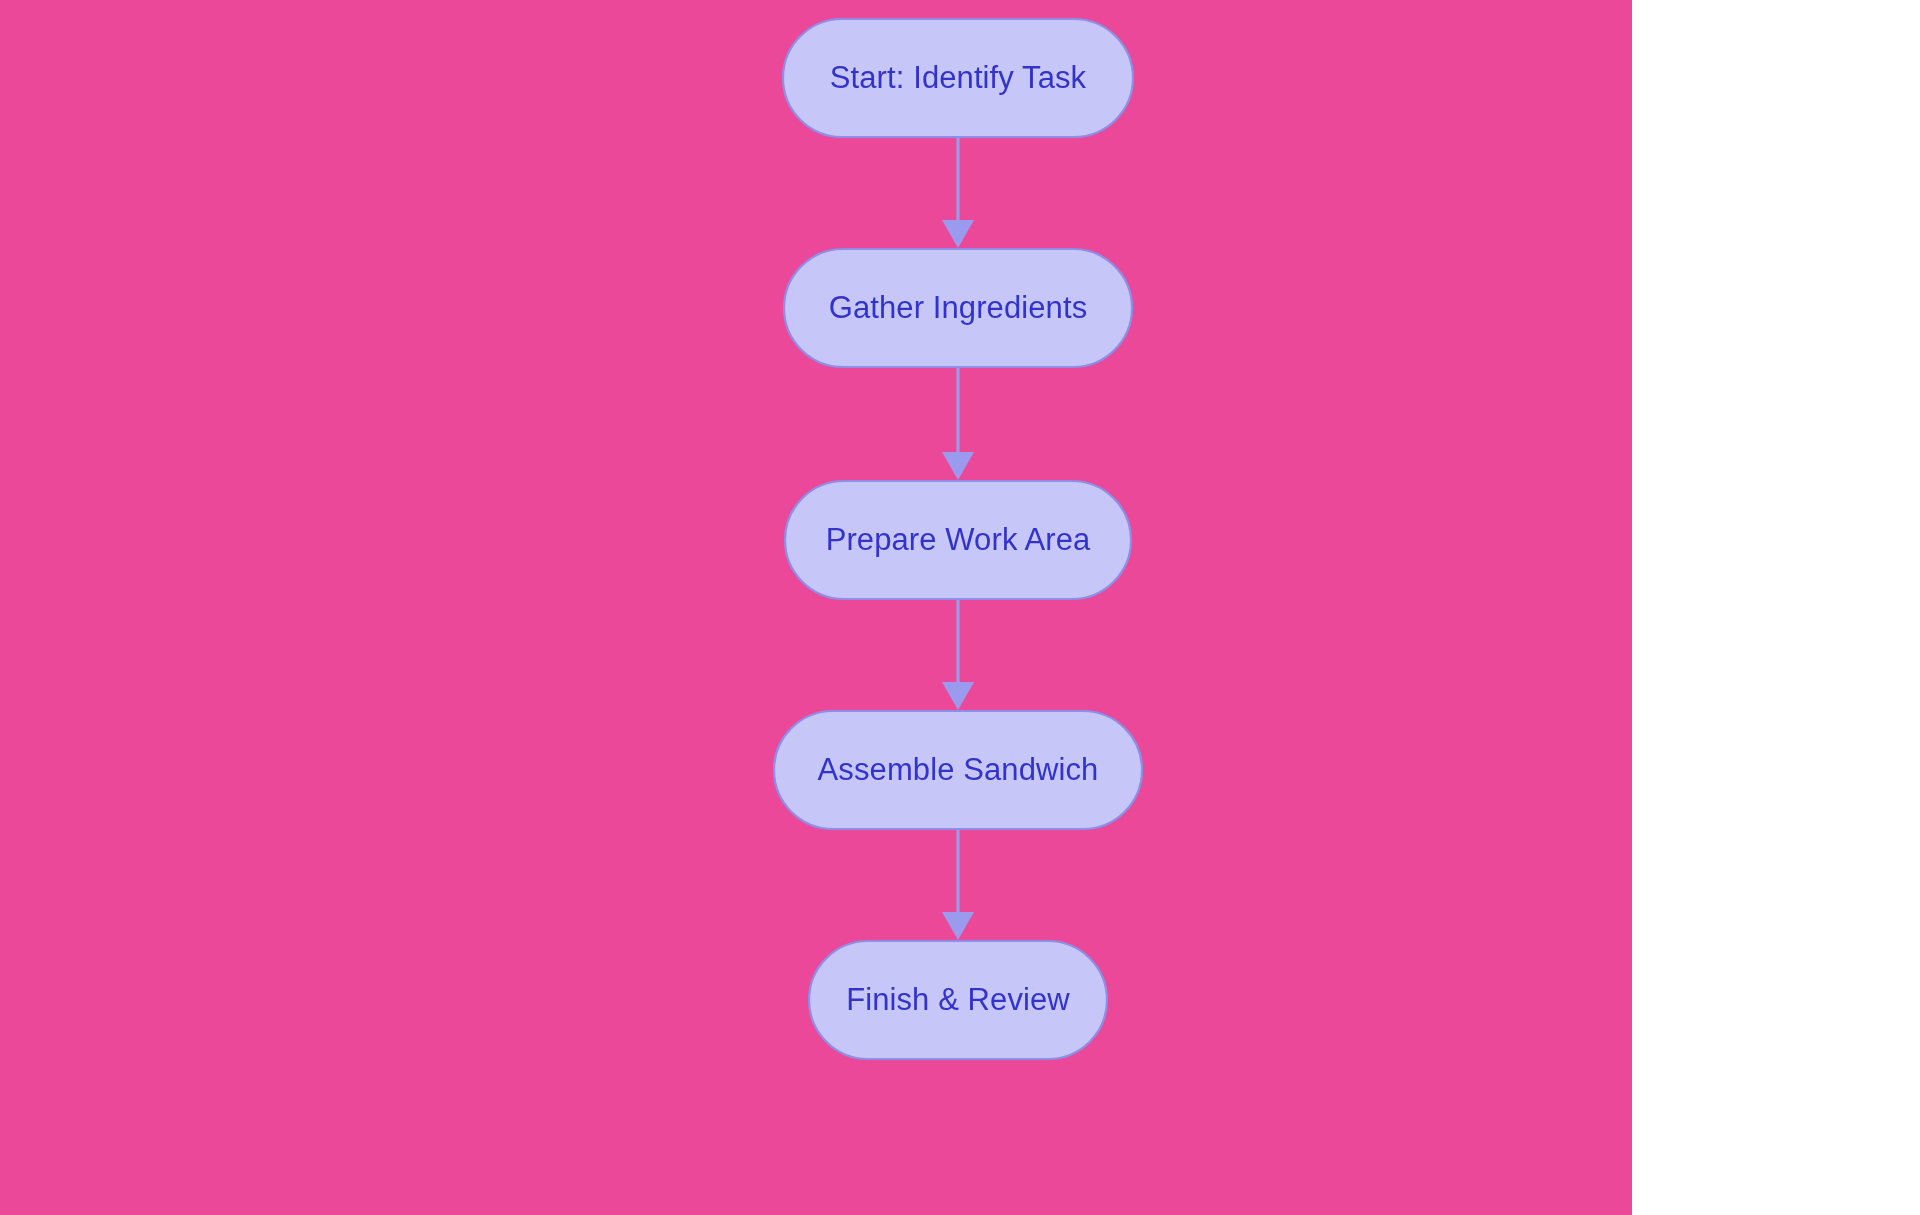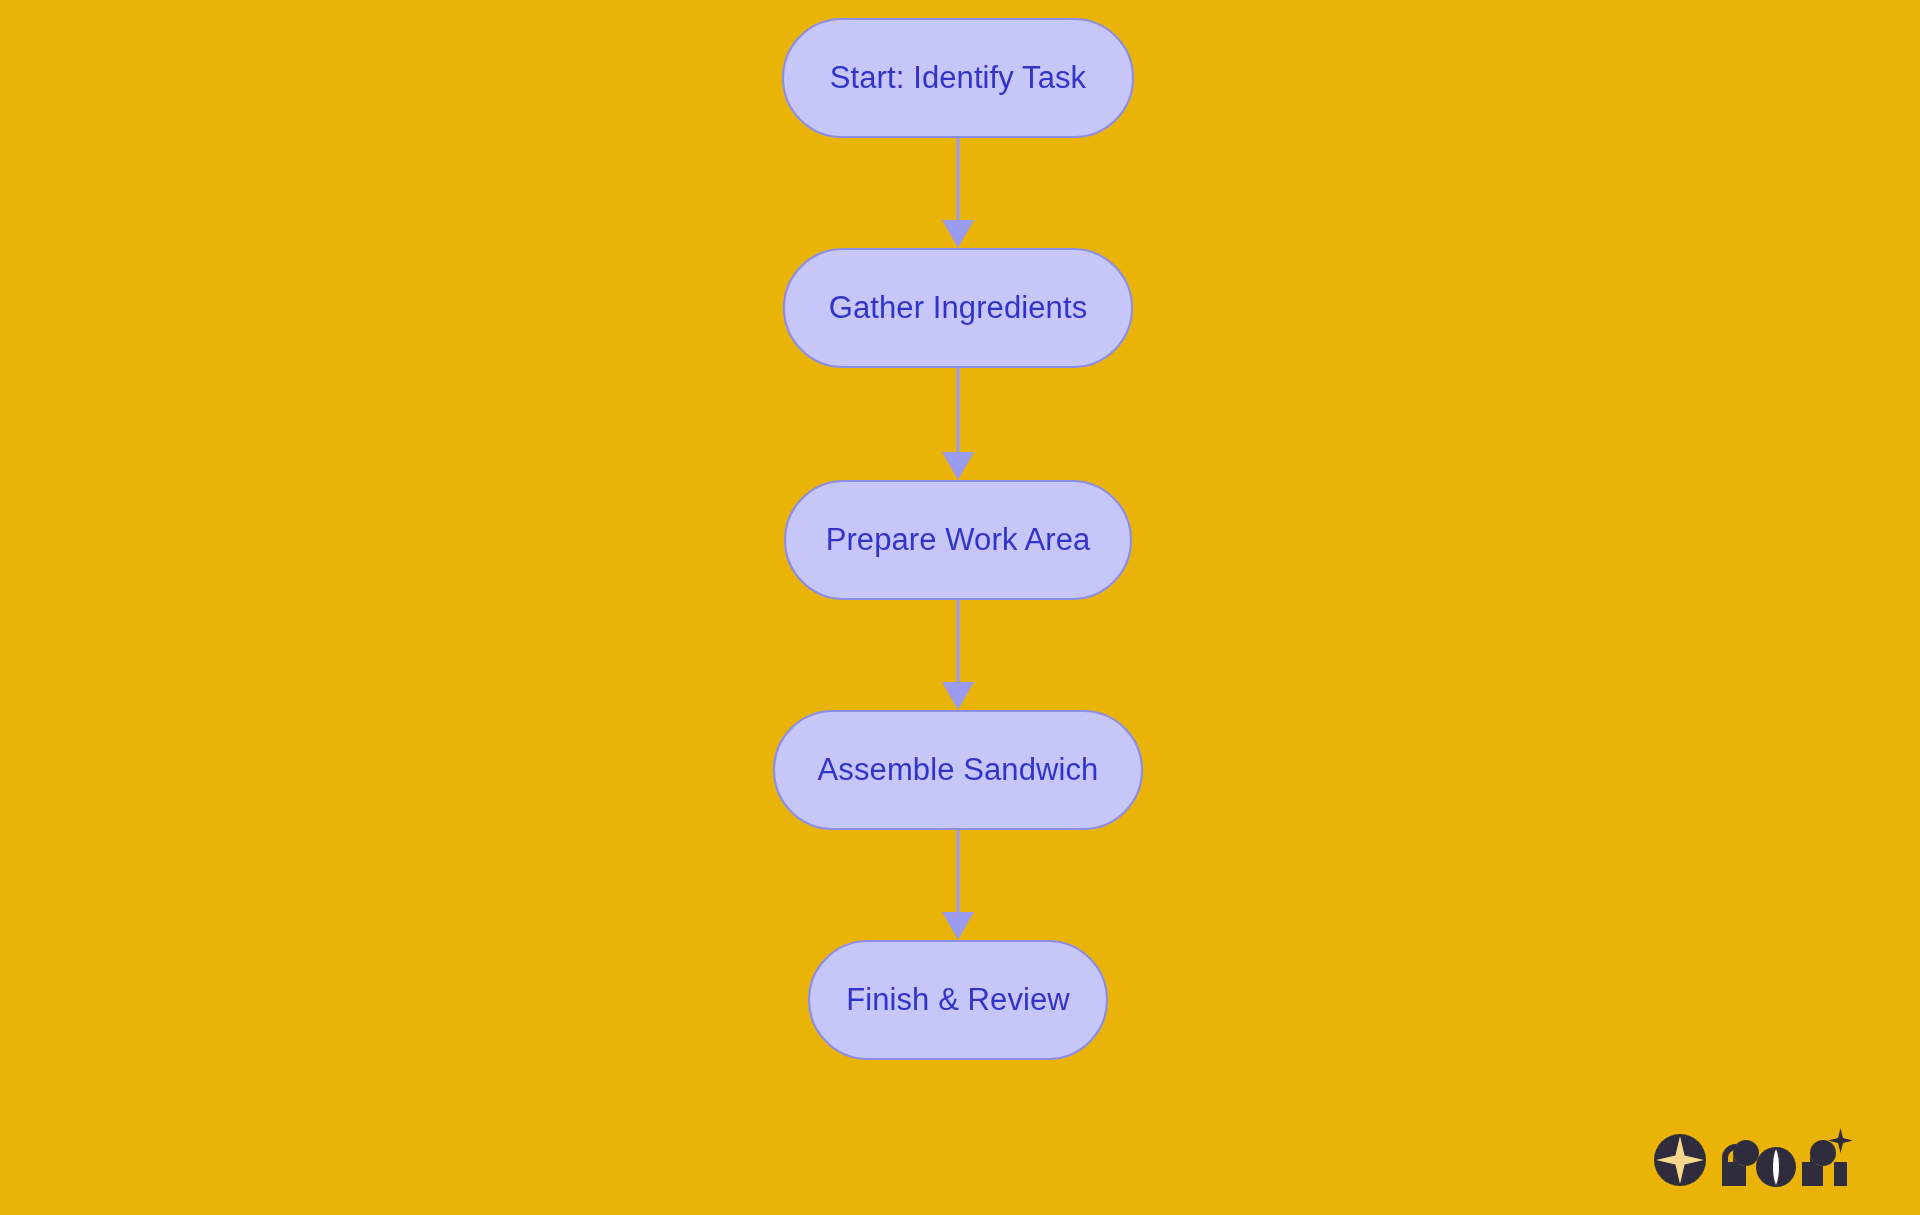--- a/index.html
+++ b/index.html
@@ -6,23 +6,23 @@
   html, body {
     margin: 0;
     padding: 0;
     background: #ffffff;
   }
   body {
     font-family: "Liberation Sans", sans-serif;
   }
   #canvas {
     position: relative;
-    width: 1920px;
+    width: 1632px;
     height: 1215px;
-    background: #eab308;
+    background: #ec4899;
     overflow: hidden;
   }
   #flow-svg {
     position: absolute;
     left: 0;
     top: 0;
     width: 1920px;
     height: 1215px;
   }
   .node-group { cursor: default; }

